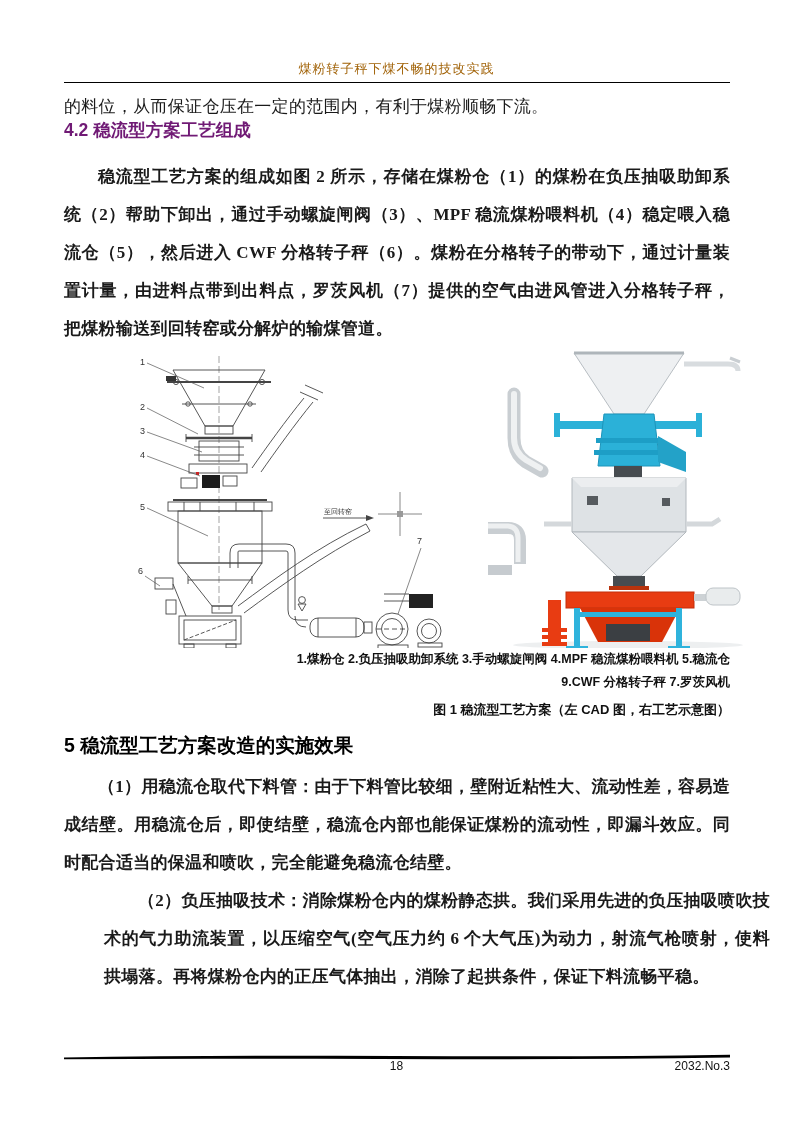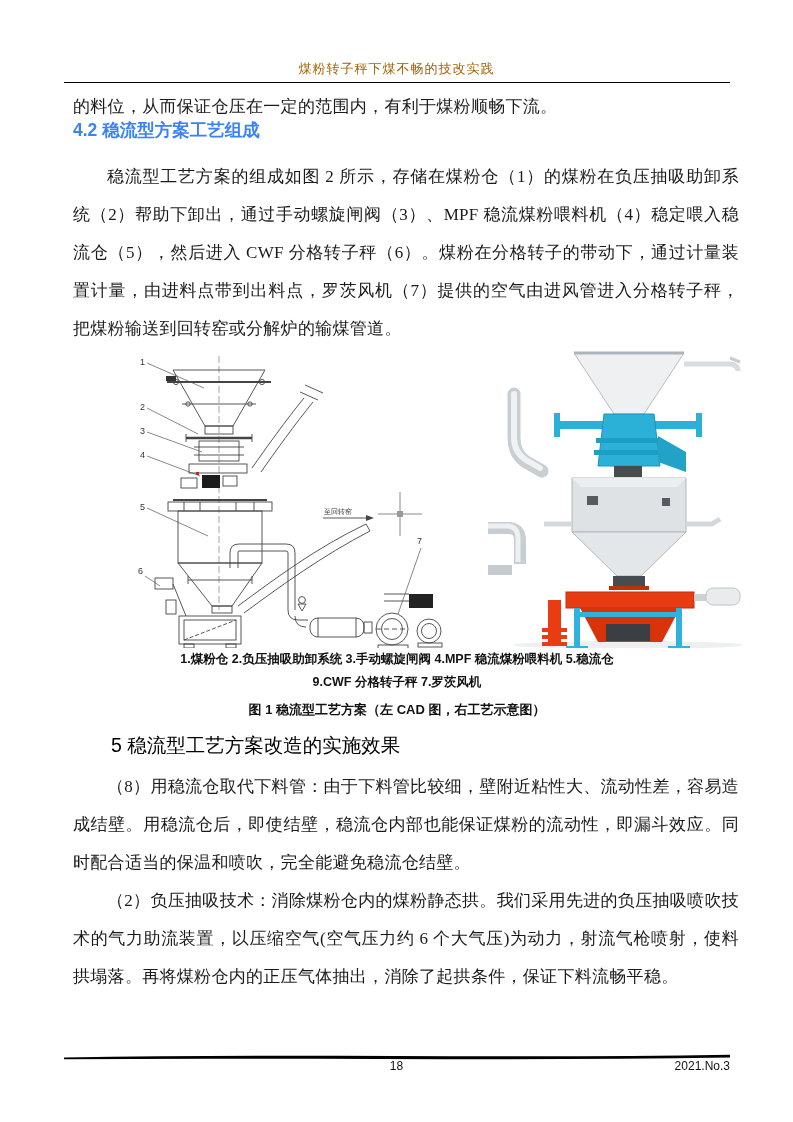--- a/index.html
+++ b/index.html
@@ -5,59 +5,59 @@
   * { margin: 0; padding: 0; box-sizing: border-box; }
   html, body { background: #ffffff; }
   body {
     width: 793px; height: 1122px;
     position: relative;
     font-family: "Liberation Serif", "DejaVu Serif", serif;
     color: #1a1a1a;
     overflow: hidden;
   }
   .abs { position: absolute; }
-  .content { left: 73px; width: 666px; }
+  .content { left: 64px; width: 666px; }
   .header-title {
     top: 60px; left: 0; width: 100%;
     text-align: center;
     font-size: 13px; letter-spacing: 1px; color: #a16207;
   }
   .header-rule {
     top: 82px; left: 64px; width: 666px; height: 0;
     border-top: 1.6px solid #000;
   }
   .body-text {
     font-size: 17px; line-height: 38px;
     text-align: justify; text-align-last: left;
     letter-spacing: 0.3px;
   }
-  .indent { text-indent: 2em; }
+  .indent { text-indent: 2em; font-weight: bold; }
   .h-42 {
     top: 118px;
     font-family: "Liberation Sans", "DejaVu Sans", sans-serif;
-    font-weight: 700; font-size: 17.5px; color: #3b82f6;
+    font-weight: 700; font-size: 17.5px; color: #701a75;
   }
   .p-42 { top: 158px; }
   .figure-wrap { top: 348px; left: 126px; width: 618px; height: 300px; }
   .figure-wrap svg { width: 100%; height: 100%; }
   .fig-legend {
     font-family: "Liberation Sans", "DejaVu Sans", sans-serif;
     font-weight: 600; font-size: 12.5px; color: #111;
-    text-align: center; left: 64px; width: 666px;
+    text-align: right; left: 64px; width: 666px;
   }
   .legend-1 { top: 651px; }
   .legend-2 { top: 674px; }
   .fig-caption { top: 701px; font-size: 13px; }
   .h-5 {
     top: 732px;
     font-family: "Liberation Sans", "DejaVu Sans", sans-serif;
-    font-weight: 400; font-size: 19.5px; color: #000; margin-left: 38px;
+    font-weight: 700; font-size: 19.5px; color: #000;
   }
   .p-51 { top: 768px; }
-  .p-52 { top: 882px; }
+  .p-52 { top: 882px; margin-left: 40px; }
   .footer-bar { top: 1048px; left: 64px; width: 666px; height: 9px; }
   .footer-page {
     top: 1059px; left: 0; width: 100%; text-align: center;
     font-family: "Liberation Sans", "DejaVu Sans", sans-serif;
     font-size: 12px; color: #111;
   }
   .footer-issue {
     top: 1059px; left: 64px; width: 666px; text-align: right;
     font-family: "Liberation Sans", "DejaVu Sans", sans-serif;
     font-size: 12px; color: #111;
@@ -258,22 +258,22 @@
       </g>
     </g>
   </svg>
 </div>
 
 <div class="abs fig-legend legend-1">1.煤粉仓 2.负压抽吸助卸系统 3.手动螺旋闸阀 4.MPF 稳流煤粉喂料机 5.稳流仓</div>
 <div class="abs fig-legend legend-2">9.CWF 分格转子秤 7.罗茨风机</div>
 <div class="abs fig-legend fig-caption">图 1 稳流型工艺方案（左 CAD 图，右工艺示意图）</div>
 
 <div class="abs content h-5">5  稳流型工艺方案改造的实施效果</div>
-<div class="abs content body-text indent p-51">（8）用稳流仓取代下料管：由于下料管比较细，壁附近粘性大、流动性差，容易造成结壁。用稳流仓后，即使结壁，稳流仓内部也能保证煤粉的流动性，即漏斗效应。同时配合适当的保温和喷吹，完全能避免稳流仓结壁。</div>
+<div class="abs content body-text indent p-51">（1）用稳流仓取代下料管：由于下料管比较细，壁附近粘性大、流动性差，容易造成结壁。用稳流仓后，即使结壁，稳流仓内部也能保证煤粉的流动性，即漏斗效应。同时配合适当的保温和喷吹，完全能避免稳流仓结壁。</div>
 <div class="abs content body-text indent p-52">（2）负压抽吸技术：消除煤粉仓内的煤粉静态拱。我们采用先进的负压抽吸喷吹技术的气力助流装置，以压缩空气(空气压力约 6 个大气压)为动力，射流气枪喷射，使料拱塌落。再将煤粉仓内的正压气体抽出，消除了起拱条件，保证下料流畅平稳。</div>
 
 <div class="abs footer-bar">
   <svg width="666" height="9" viewBox="0 0 666 9" preserveAspectRatio="none">
     <path d="M0,4.6 C220,0.2 450,5.8 666,1.8 L666,4.6 C450,8.4 220,4.2 0,6.2 Z" fill="#000"></path>
   </svg>
 </div>
 <div class="abs footer-page">18</div>
-<div class="abs footer-issue">2021.No.3</div>
+<div class="abs footer-issue">2032.No.3</div>
 
 </body></html>

